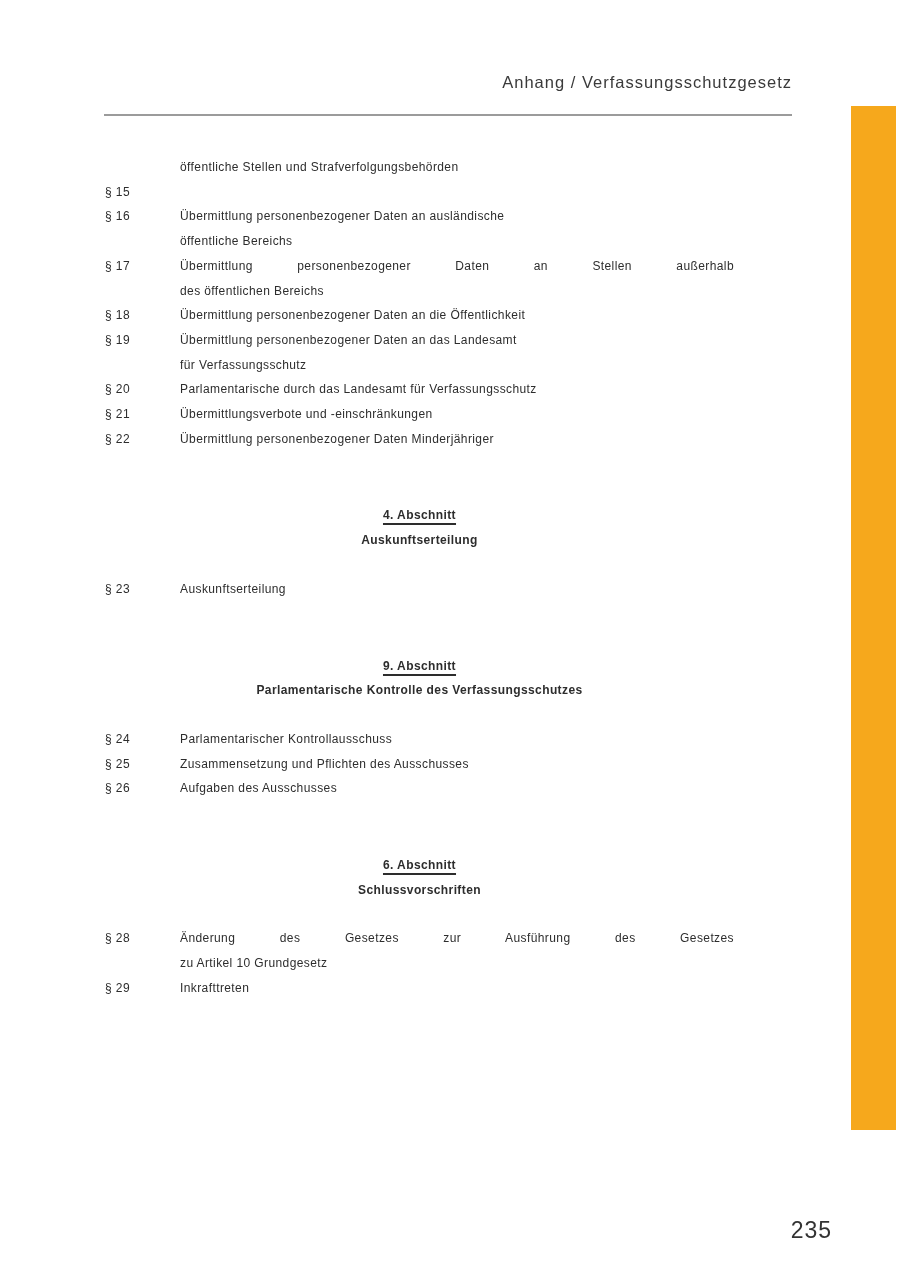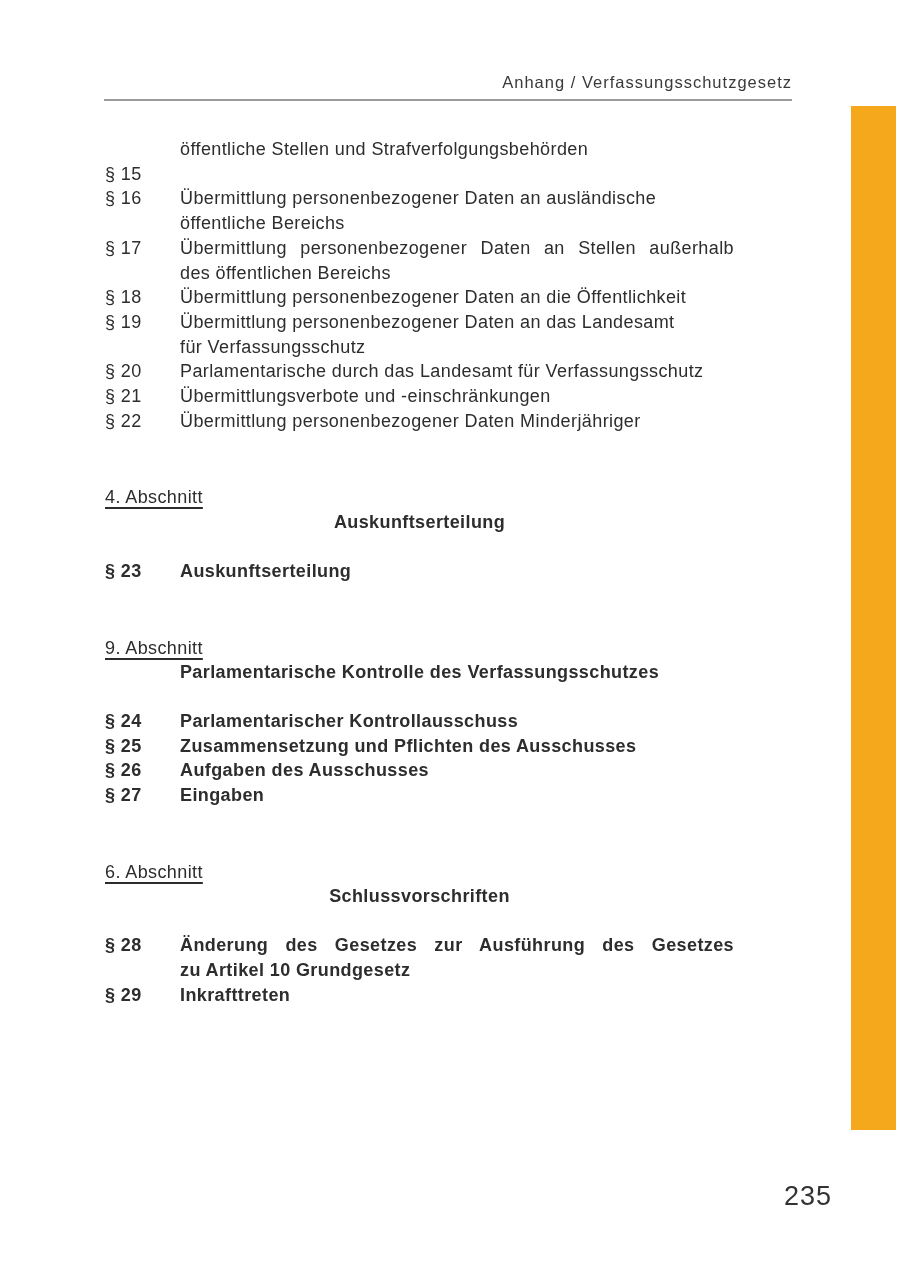--- a/index.html
+++ b/index.html
@@ -21,71 +21,71 @@
   .header {
     position: absolute;
     left: 104px;
     top: 72px;
     width: 688px;
     text-align: right;
     font-size: 16.5px;
     line-height: 20px;
     letter-spacing: 1px;
     color: #3a3a3a;
-    padding-bottom: 7px;
+    padding-bottom: 22px;
     border-bottom: 2px solid #9b9b9b;
   }
 
   
   .accent-bar {
     position: absolute;
     left: 851px;
     top: 106px;
     width: 45px;
     height: 1024px;
   }
 
   
   .toc {
     position: absolute;
     left: 105px;
-    top: 137px;
+    top: 155px;
     width: 629px;
-    font-size: 18px;
+    font-size: 12px;
     line-height: 24.7px;
     letter-spacing: 0.4px;
   }
   .row { display: flex; }
   .num {
     width: 75px;
     flex: none;
   }
   .lines { flex: 1; min-width: 0; }
   .line {}
   .line.just {
     text-align: justify;
     text-align-last: justify;
   }
 
   .section { margin-top: 52px; }
-  .section-head { font-weight: normal; }
+  .section-head { text-align: center; font-weight: bold; }
   .section-title {
     display: inline;
     text-decoration: underline;
     text-decoration-thickness: 1.5px;
     text-underline-offset: 4px;
   }
   .section-sub { text-align: center; font-weight: bold; }
-  .section-entries { margin-top: 24px; font-weight: bold; }
+  .section-entries { margin-top: 24px; }
 
   .page-number {
     position: absolute;
-    top: 1181px;
+    top: 1217px;
     right: 68px;
-    font-size: 27px;
+    font-size: 23px;
     letter-spacing: 1px;
     color: #333333;
   }
 </style>
 </head>
 <body>
 
 <div class="page">
 
   <div class="header">
@@ -179,26 +179,20 @@
               <span class="lines">
                 <div class="line">Zusammensetzung und Pflichten des Ausschusses</div>
               </span>
             </div>
             <div class="row">
               <span class="num">§ 26</span>
               <span class="lines">
                 <div class="line">Aufgaben des Ausschusses</div>
               </span>
             </div>
-            <div class="row">
-              <span class="num">§ 27</span>
-              <span class="lines">
-                <div class="line">Eingaben</div>
-              </span>
-            </div>
           </div>
         </section>
         <section class="section">
           <div class="section-head"><span class="section-title">6. Abschnitt</span></div>
           <div class="section-sub">Schlussvorschriften</div>
           <div class="section-entries">
             <div class="row">
               <span class="num">§ 28</span>
               <span class="lines">
                 <div class="line just">Änderung des Gesetzes zur Ausführung des Gesetzes</div>

